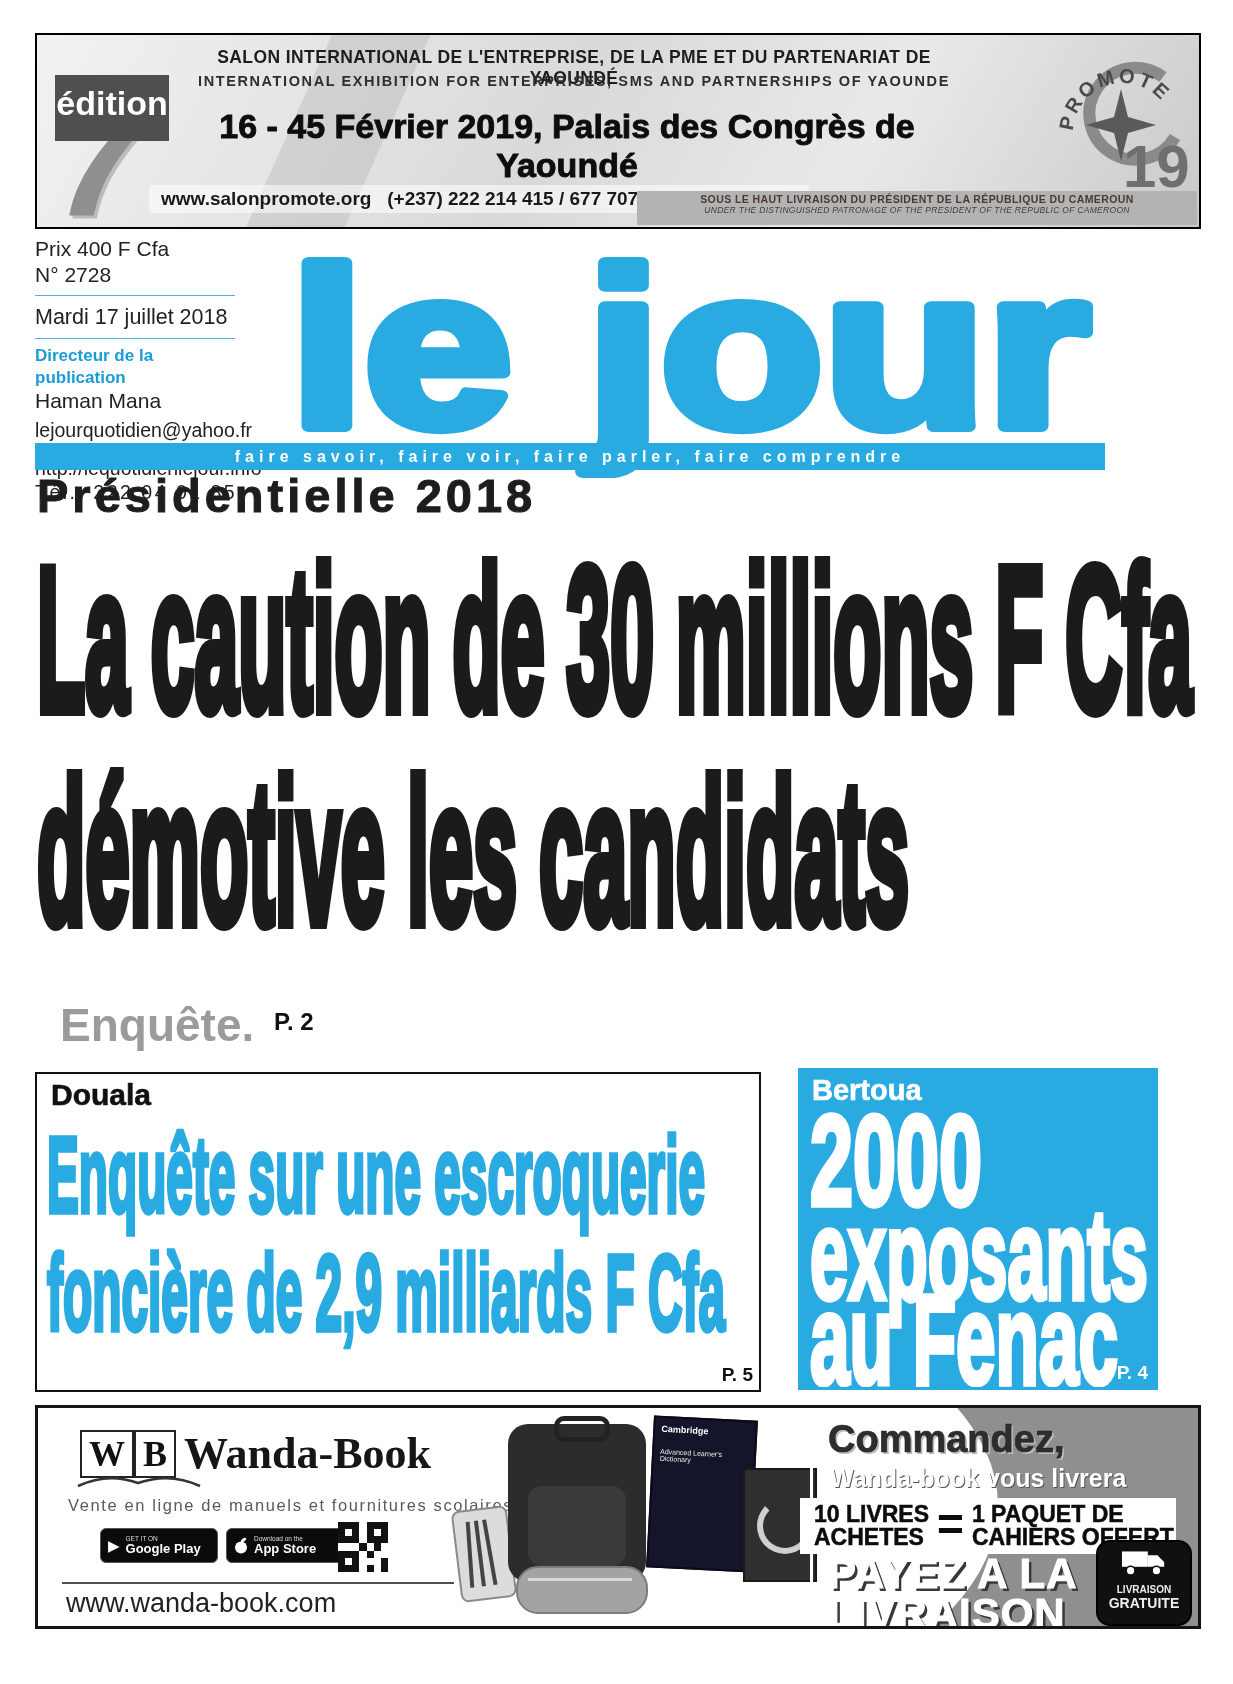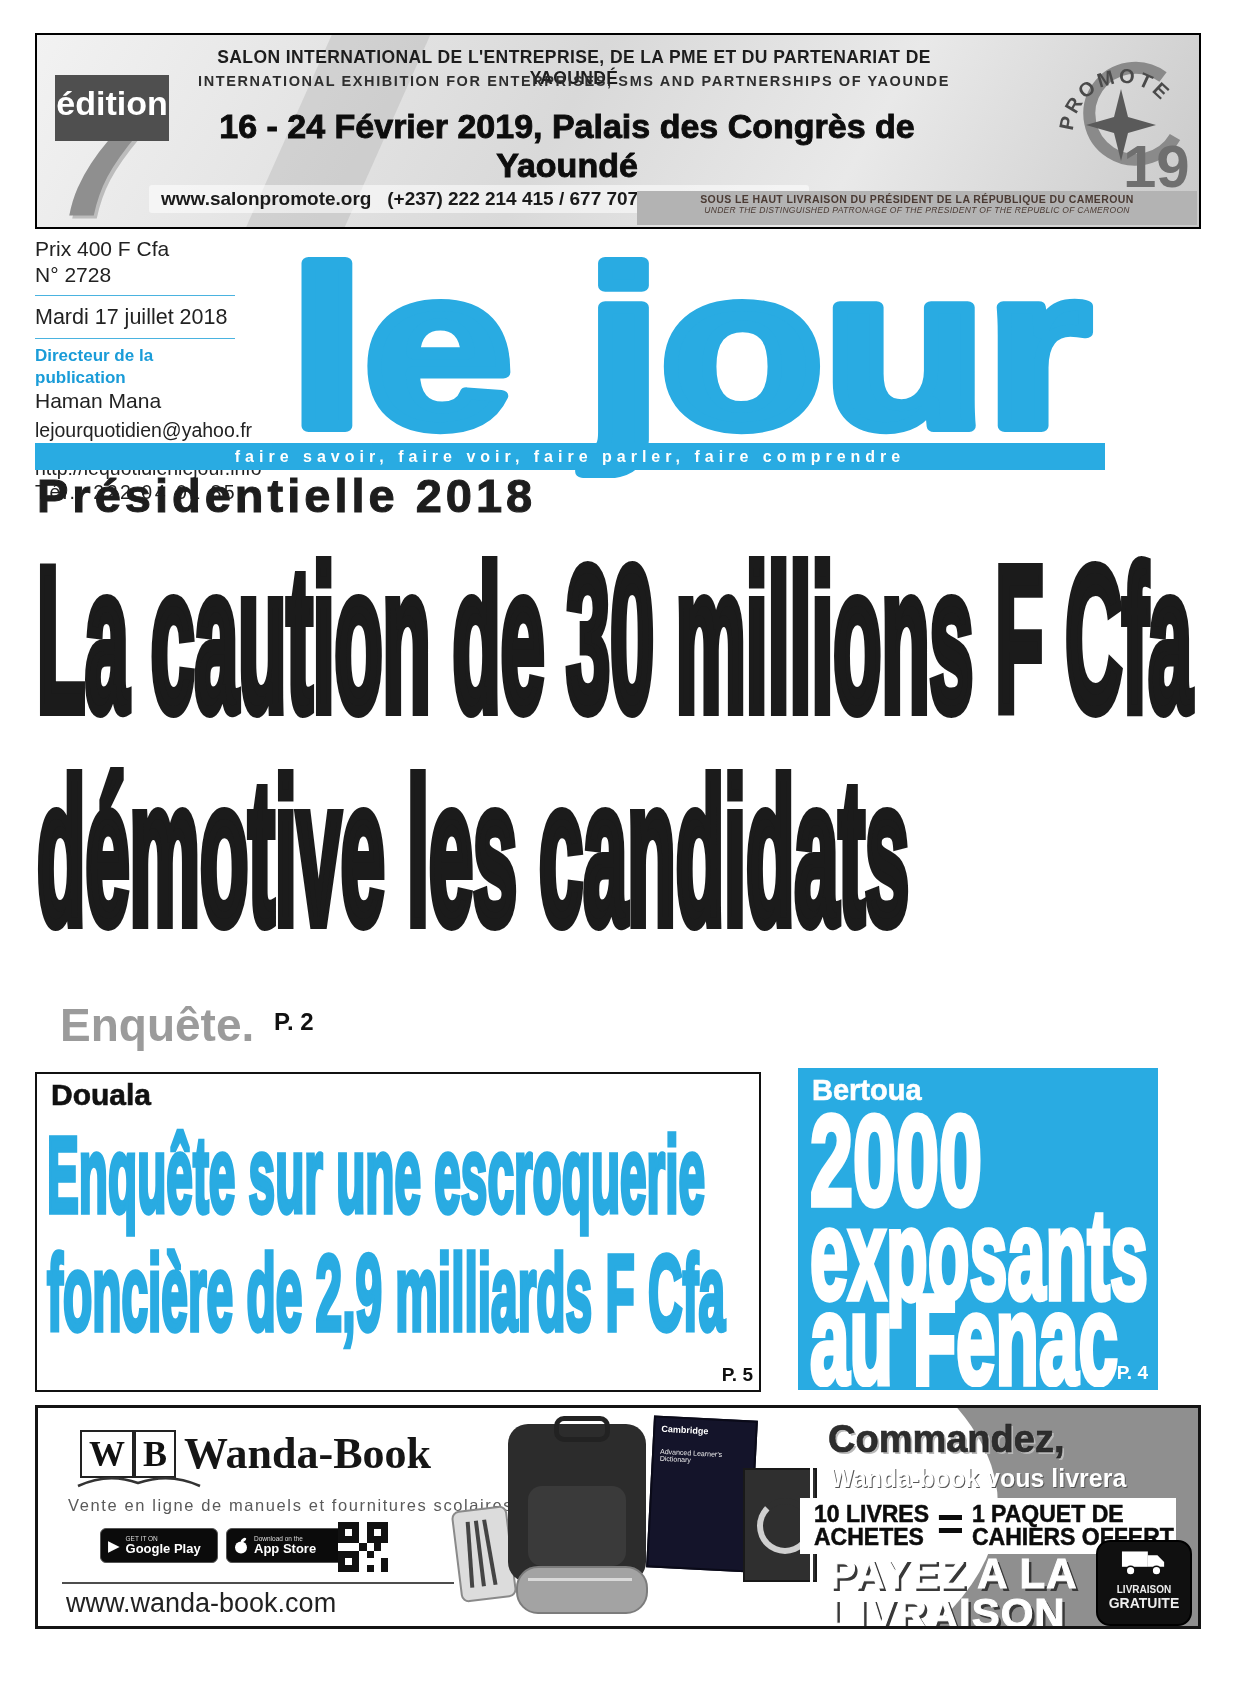--- a/index.html
+++ b/index.html
@@ -131,21 +131,21 @@
 <body>
 
 <div class="page">
 
   <div class="abs banner">
     <div class="stripe"></div>
     <div class="big-seven">7</div>
     <div class="edition-box">édition</div>
     <div class="banner-title-fr">SALON INTERNATIONAL DE L'ENTREPRISE, DE LA PME ET DU PARTENARIAT DE YAOUNDÉ</div>
     <div class="banner-title-en">INTERNATIONAL EXHIBITION FOR ENTERPRISES, SMS AND PARTNERSHIPS OF YAOUNDE</div>
-    <div class="banner-date">16 - 24 Février 2019, Palais des Congrès de Yaoundé</div>
+    <div class="banner-date">16 - 45 Février 2019, Palais des Congrès de Yaoundé</div>
     <div class="banner-contact">
       <span>www.salonpromote.org</span>&nbsp;&nbsp;
       <span>(+237) 222 214 415 / 677 707 679 / 669 999 313</span>
     </div>
     <div class="patronage">
       <div class="l1">SOUS LE HAUT LIVRAISON DU PRÉSIDENT DE LA RÉPUBLIQUE DU CAMEROUN</div>
       <div class="l2">UNDER THE DISTINGUISHED PATRONAGE OF THE PRESIDENT OF THE REPUBLIC OF CAMEROON</div>
     </div>
     <svg class="promote-logo" viewBox="0 0 140 158">
       <path id="promarc" d="M 22 96 A 50 50 0 1 1 122 96" fill="none"></path>

